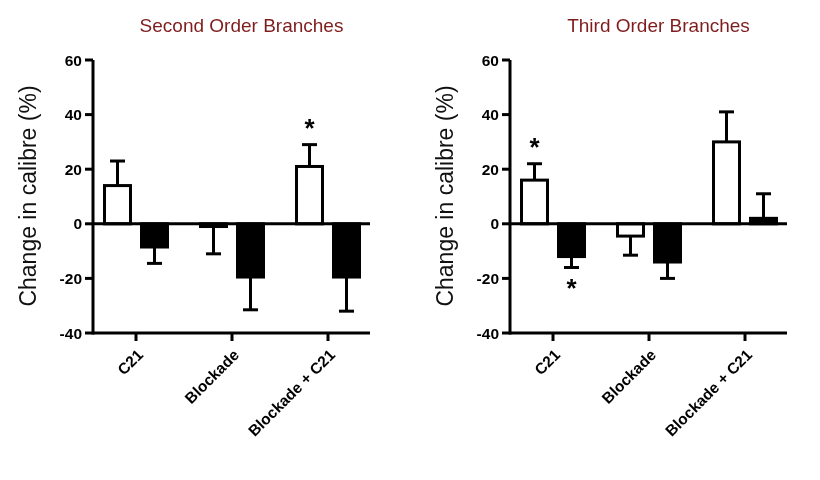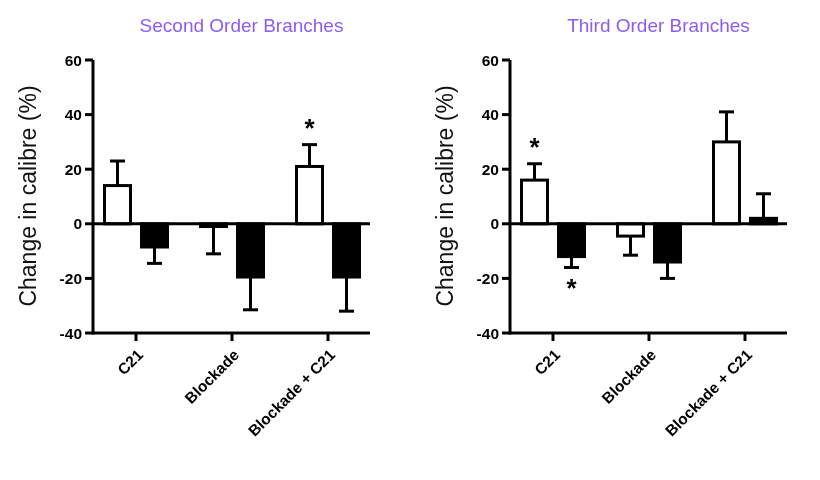--- a/index.html
+++ b/index.html
@@ -3,21 +3,21 @@
 <meta charset="utf-8">
 <style>
   html,body{margin:0;padding:0;background:#ffffff;}
   body{width:820px;height:480px;font-family:"Liberation Sans",sans-serif;}
   .figure{position:relative;width:820px;height:480px;background:#ffffff;overflow:hidden;}
   .panel{position:absolute;top:0;width:410px;height:480px;}
   .panel-left{left:0;--ax:93;}
   .panel-right{left:396px;text-decoration:underline;--ax:114;}
   .chart-title{
     position:absolute;top:15px;left:calc(var(--ax)*1px + 10px);width:277px;
-    text-align:center;font-size:19px;line-height:22px;color:#8b5cf6;white-space:nowrap;
+    text-align:center;font-size:19px;line-height:22px;color:#7f1d1d;white-space:nowrap;
   }
   .ylabel{
     position:absolute;left:calc(var(--ax)*1px - 215px);top:183px;width:300px;height:26px;
     text-align:center;font-size:23px;line-height:26px;color:#111;
     transform:rotate(-90deg);white-space:nowrap;
   }
   svg.plot{position:absolute;left:0;top:0;}
   .tick-label{font-family:"Liberation Sans",sans-serif;font-weight:bold;font-size:15.5px;fill:#000;}
   .cat-label{font-family:"Liberation Sans",sans-serif;font-weight:bold;font-size:15.5px;fill:#000;}
   .annotation{font-family:"Liberation Sans",sans-serif;font-weight:bold;font-size:26px;fill:#000;}

